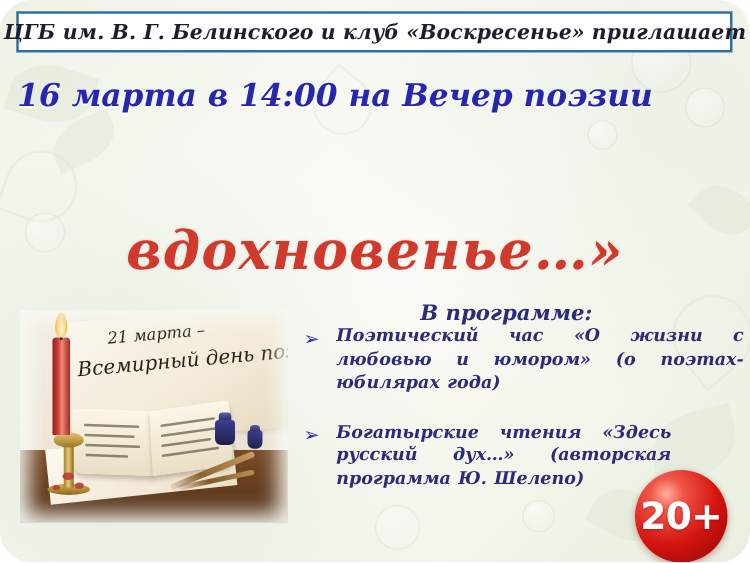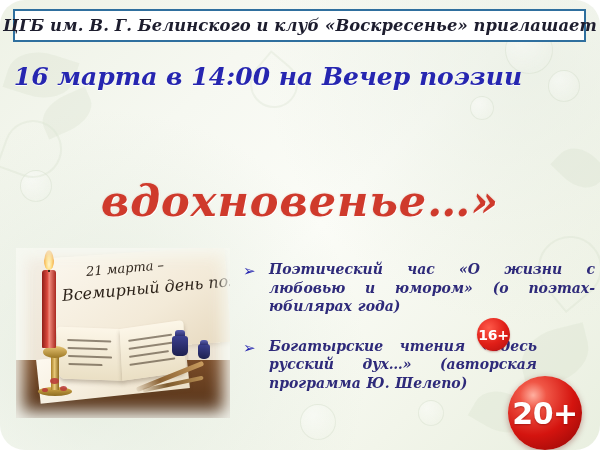--- a/index.html
+++ b/index.html
@@ -445,32 +445,30 @@
       <div class="ill-quill2"></div>
 
       <div class="ill-petal" style="left:34px;top:130px;"></div>
       <div class="ill-petal" style="left:44px;top:138px;width:7px;height:5px;"></div>
       <div class="ill-petal" style="left:26px;top:140px;width:6px;height:4px;"></div>
 
       <div class="illu-fade"></div>
     </div>
   </div>
 
+  <div class="programme-heading">В программе:</div>
 
   <div class="bullet-list">
     <div class="bullet-item">
       <div class="bullet-marker">➢</div>
       <div class="bullet-text">Поэтический час «О жизни с любовью и юмором» (о поэтах-юбилярах года)</div>
     </div>
     <div class="bullet-item" style="margin-top:21px;">
       <div class="bullet-marker">➢</div>
       <div class="bullet-text item2">Богатырские чтения «Здесь русский дух…» (авторская программа Ю. Шелепо)</div>
     </div>
   </div>
 
-  <div class="badge-16">
-    <span>16+</span>
-  </div>
   <div class="badge-18">
     <span>20+</span>
   </div>
 
 </div>
 
 </body></html>

